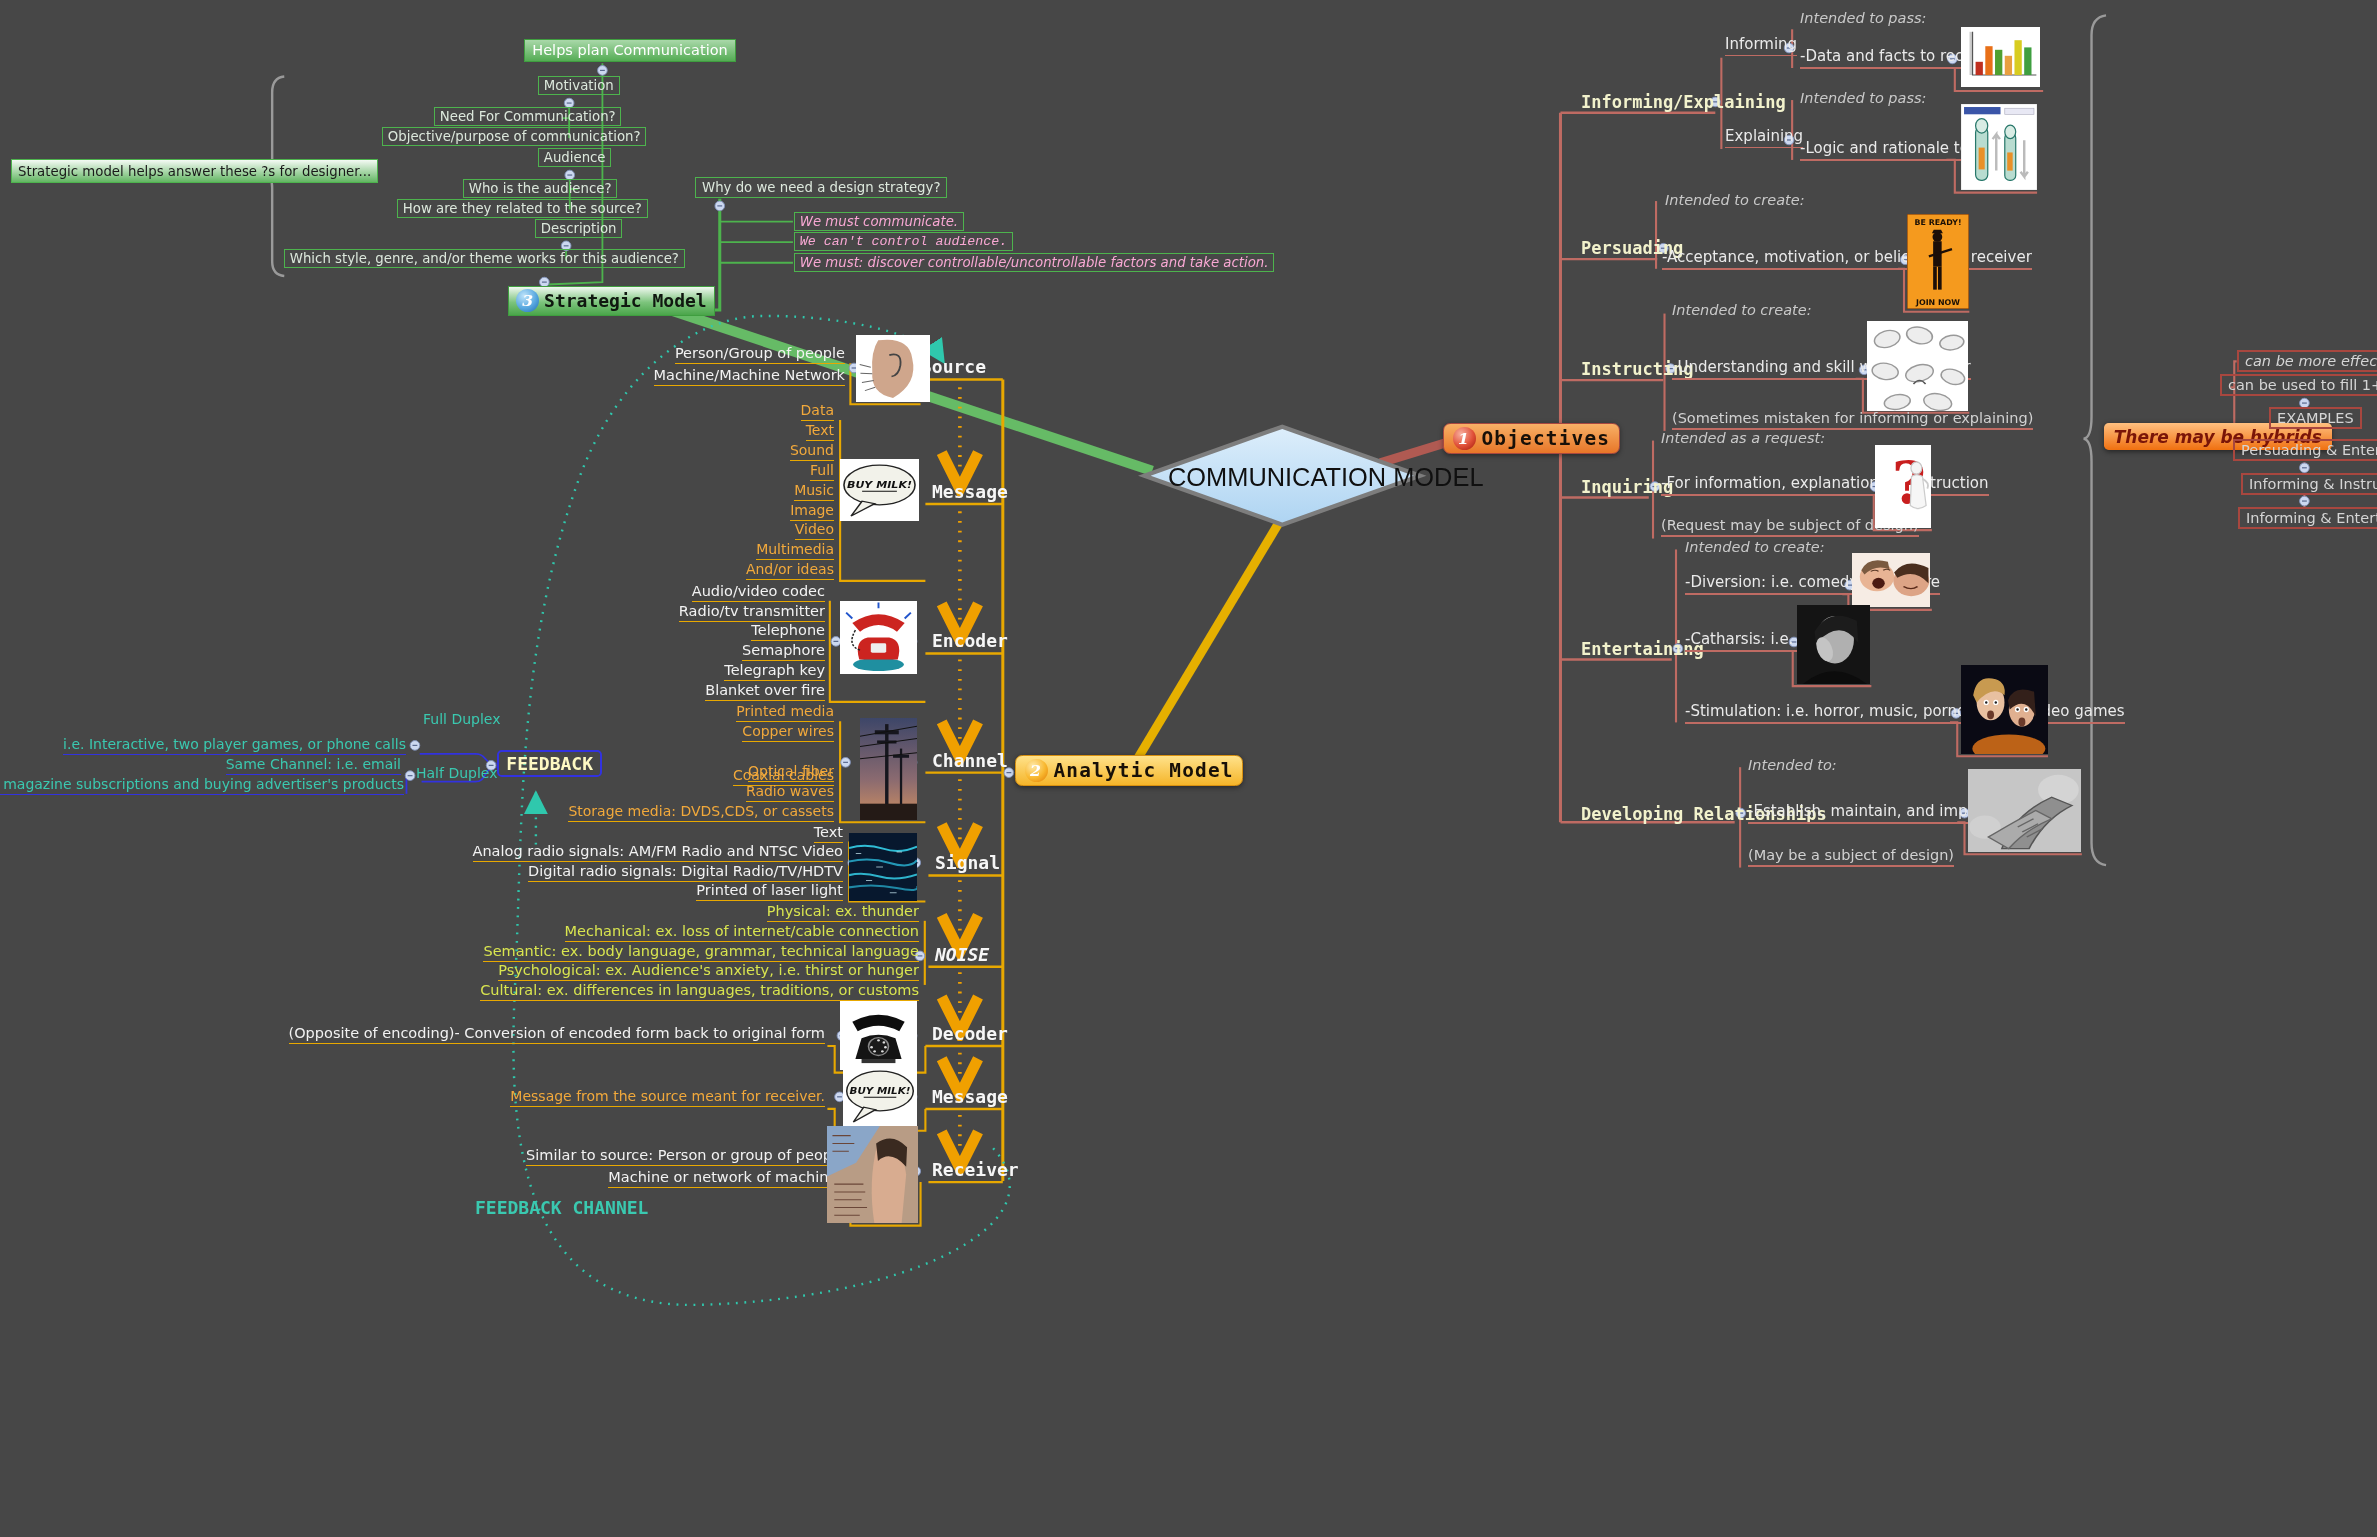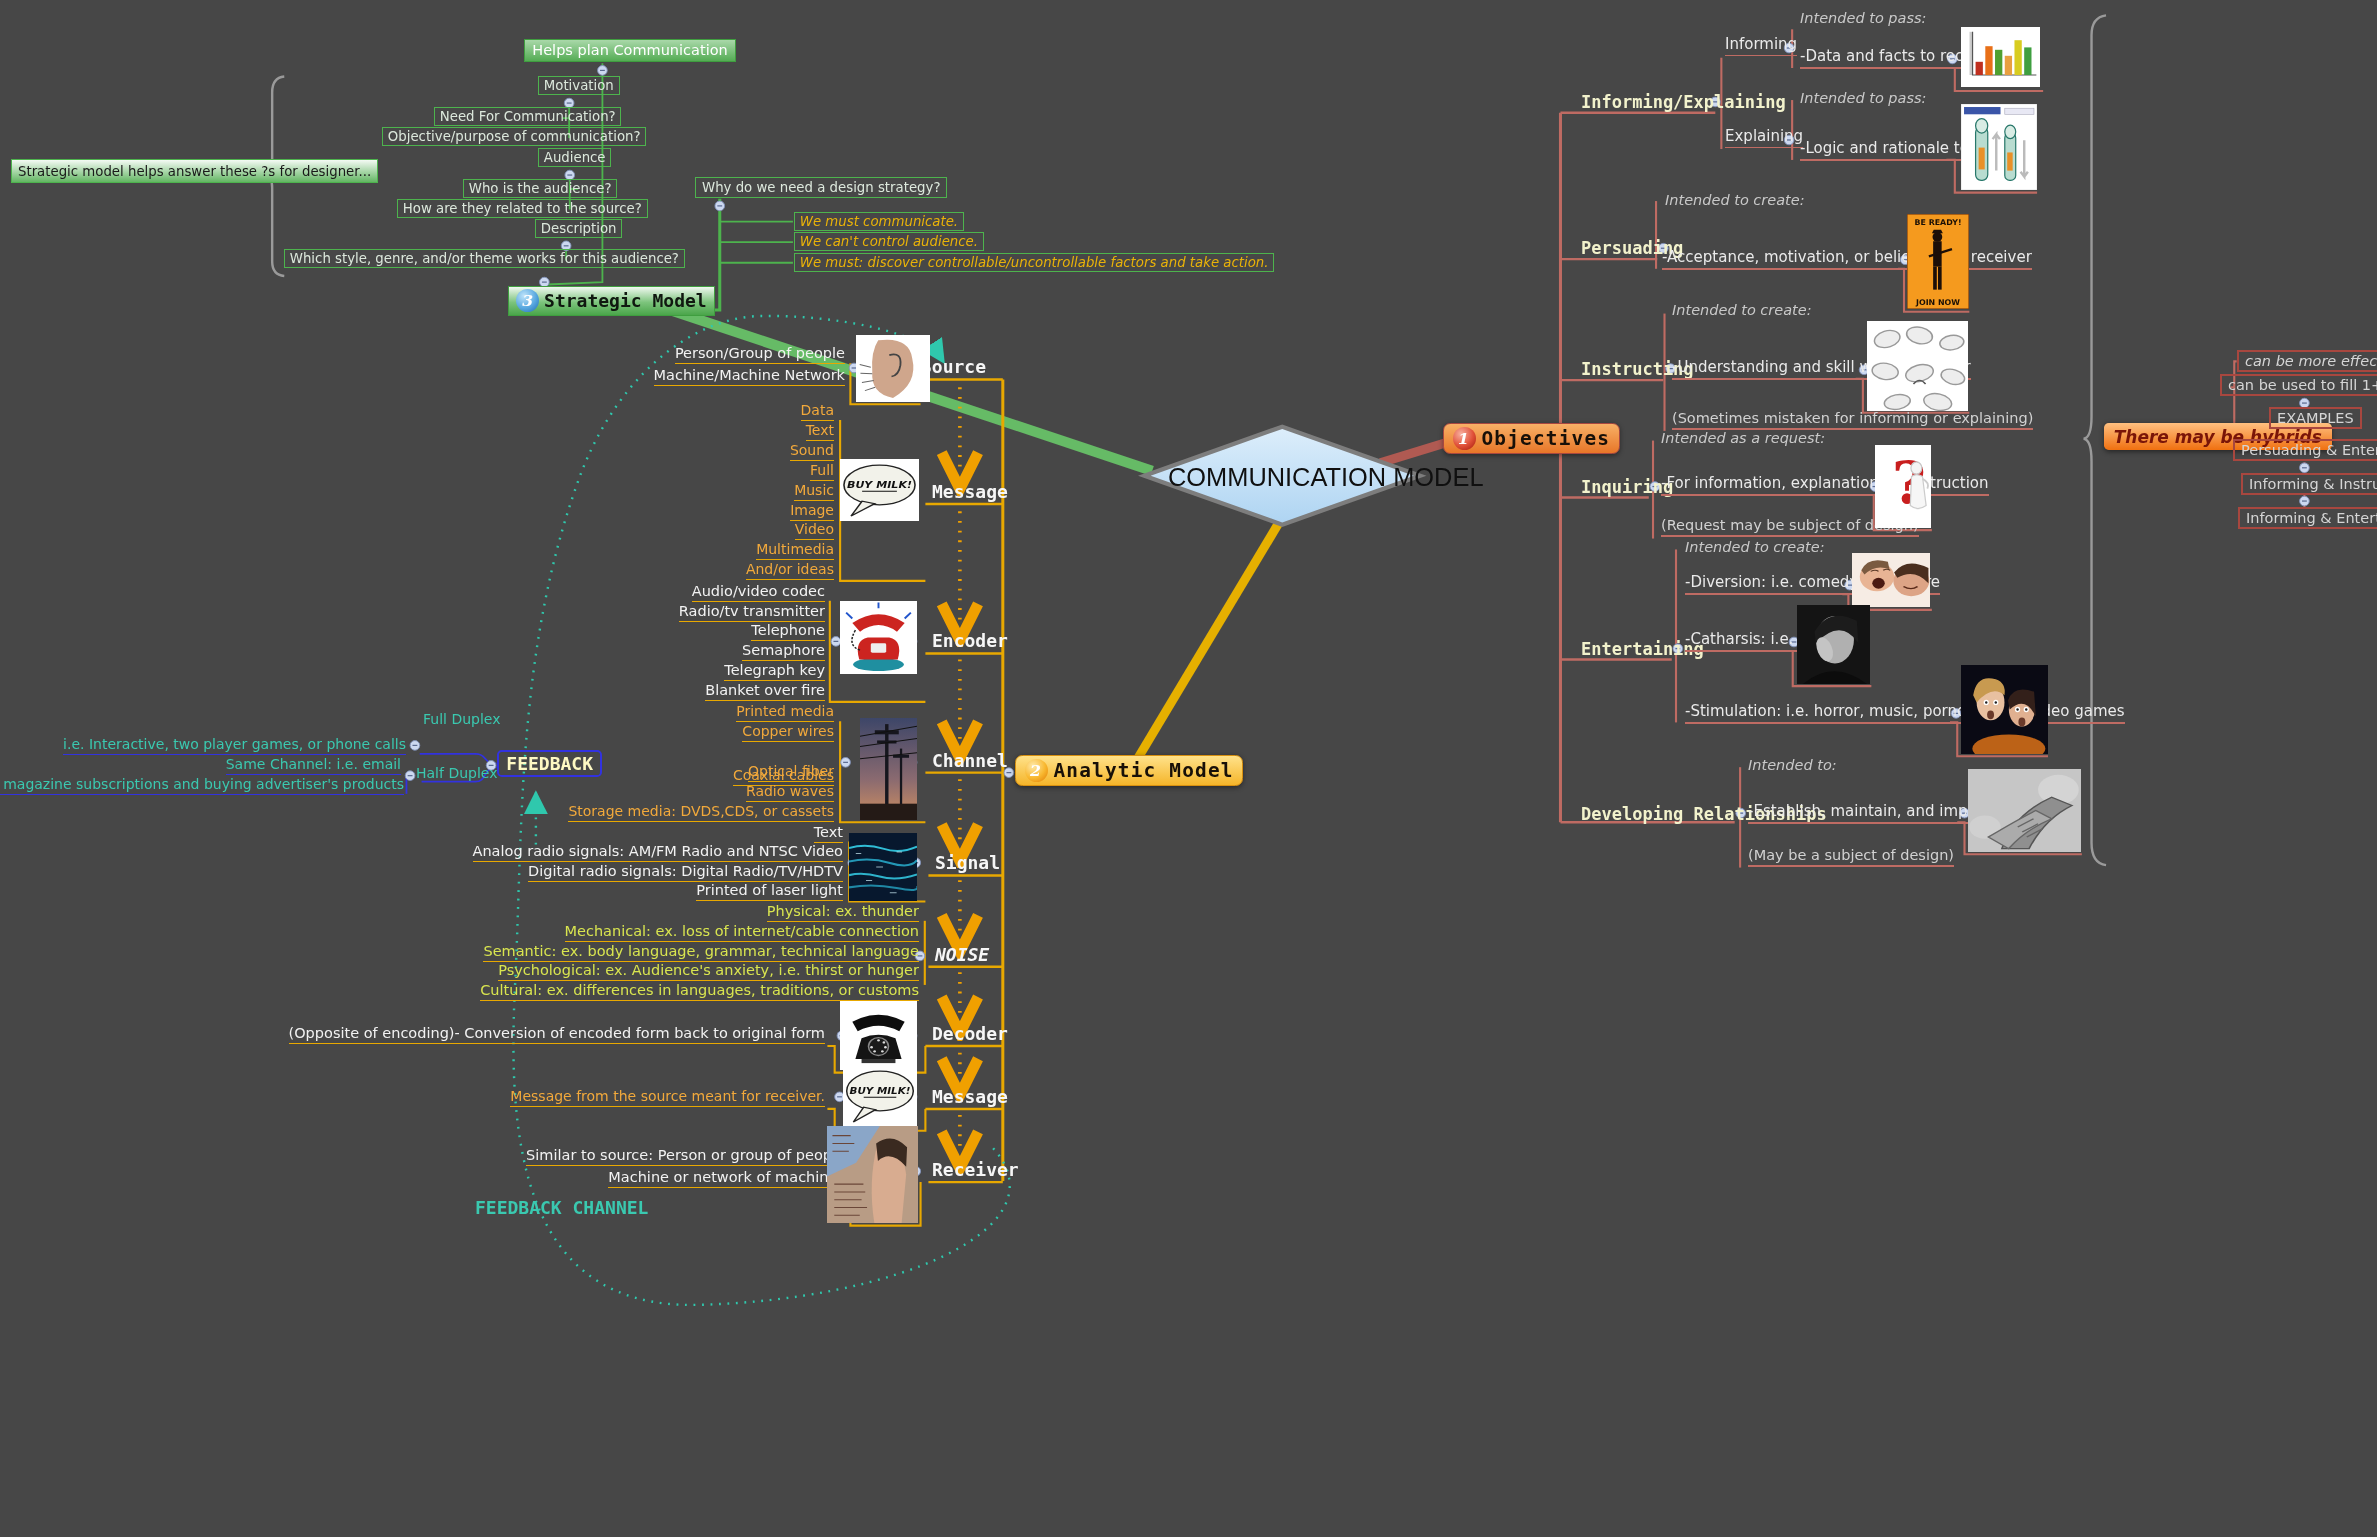--- a/index.html
+++ b/index.html
@@ -7,21 +7,21 @@
           font-family:"DejaVu Sans",sans-serif;}
   svg.layer{position:absolute;left:0;top:0;pointer-events:none;}
   .abs{position:absolute;white-space:nowrap;}
   
   .gq{border:1.2px solid #4db34d;color:#dce8dc;font-size:13.3px;padding:1.2px 4.8px;}
   .gbig{background:linear-gradient(180deg,#a9d8a9,#54ac54);border:1.8px solid #3f9e3f;color:#fff;
         font-size:14.5px;padding:2.4px 7.3px;}
   .gnote{background:linear-gradient(180deg,#f4faf4,#63b663);border:1.8px solid #4db34d;color:#1a1a1a;
         font-size:13.3px;padding:3.6px 6px;}
   .gwhy{border:1.8px solid #4db34d;color:#dce8dc;font-size:13.3px;padding:1.8px 6px;}
-  .gita{border:1.2px solid #4db34d;color:#eab308;font-size:13.3px;font-style:italic;padding:1.2px 4.8px;}
+  .gita{border:1.2px solid #4db34d;color:#f9a8d4;font-size:13.3px;font-style:italic;padding:1.2px 4.8px;}
   .node-green{background:linear-gradient(180deg,#f0f8f0,#7cc47c 55%,#4aa54a);border:1.8px solid #3f9e3f;
         color:#101810;font-family:"DejaVu Sans Mono",monospace;font-weight:bold;font-size:18px;
         padding:2.4px 7.3px;display:flex;align-items:center;gap:4.8px;}
   .node-orange{background:linear-gradient(180deg,#f8b066,#e87628);border:1.8px solid #a8473f;border-radius:7.3px;
         color:#181008;font-family:"DejaVu Sans Mono",monospace;font-weight:bold;font-size:19.4px;letter-spacing:1.2px;
         padding:3px 8.5px;display:flex;align-items:center;gap:6px;box-shadow:0 1.8px 4.8px rgba(0,0,0,.4);}
   .node-yellow{background:linear-gradient(180deg,#ffe28a,#f5b52a);border:1.8px solid #d89010;border-radius:7.3px;
         color:#181008;font-family:"DejaVu Sans Mono",monospace;font-weight:bold;font-size:19.4px;letter-spacing:1.2px;
         padding:3px 8.5px;display:flex;align-items:center;gap:6px;box-shadow:0 1.8px 4.8px rgba(0,0,0,.4);}
   .badge{width:23px;height:23px;border-radius:50%;display:flex;align-items:center;justify-content:center;
@@ -304,21 +304,21 @@
 <div class="abs gq" style="left:434px;top:107px;">Need For Communication?</div>
 <div class="abs gq" style="left:382px;top:127px;">Objective/purpose of communication?</div>
 <div class="abs gq" style="left:538px;top:148px;">Audience</div>
 <div class="abs gq" style="left:463px;top:179px;">Who is the audience?</div>
 <div class="abs gq" style="left:397px;top:199px;">How are they related to the source?</div>
 <div class="abs gq" style="left:535px;top:219px;">Description</div>
 <div class="abs gq" style="left:284px;top:249px;">Which style, genre, and/or theme works for this audience?</div>
 <div class="abs gnote" style="left:11px;top:159px;">Strategic model helps answer these ?s for designer...</div>
 <div class="abs gwhy" style="left:695px;top:177px;">Why do we need a design strategy?</div>
 <div class="abs gita" style="left:794px;top:212px;">We must communicate.</div>
-<div class="abs gita" style="left:794px;top:232px;">We can't control audience.</div>
+<div class="abs gita" style="left:794px;top:232px;font-family:Liberation Mono, monospace;">We can't control audience.</div>
 <div class="abs gita" style="left:794px;top:253px;">We must: discover controllable/uncontrollable factors and take action.</div>
 
 <div class="abs mono-node" style="left:921px;top:356px;">Source</div>
 <div class="abs mono-node" style="left:932px;top:481px;">Message</div>
 <div class="abs mono-node" style="left:932px;top:630px;">Encoder</div>
 <div class="abs mono-node" style="left:932px;top:750px;">Channel</div>
 <div class="abs mono-node" style="left:935px;top:852px;">Signal</div>
 <div class="abs mono-node it" style="left:935px;top:944px;font-style:italic;">NOISE</div>
 <div class="abs mono-node" style="left:932px;top:1023px;">Decoder</div>
 <div class="abs mono-node" style="left:932px;top:1086px;">Message</div>

